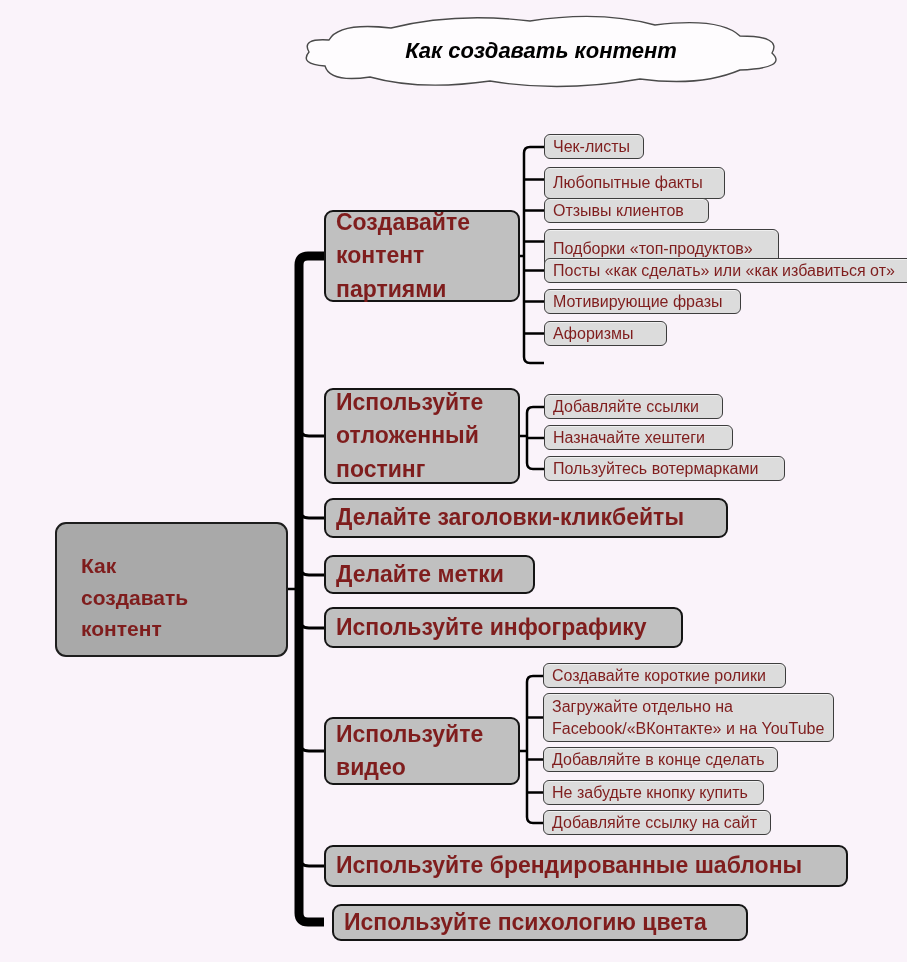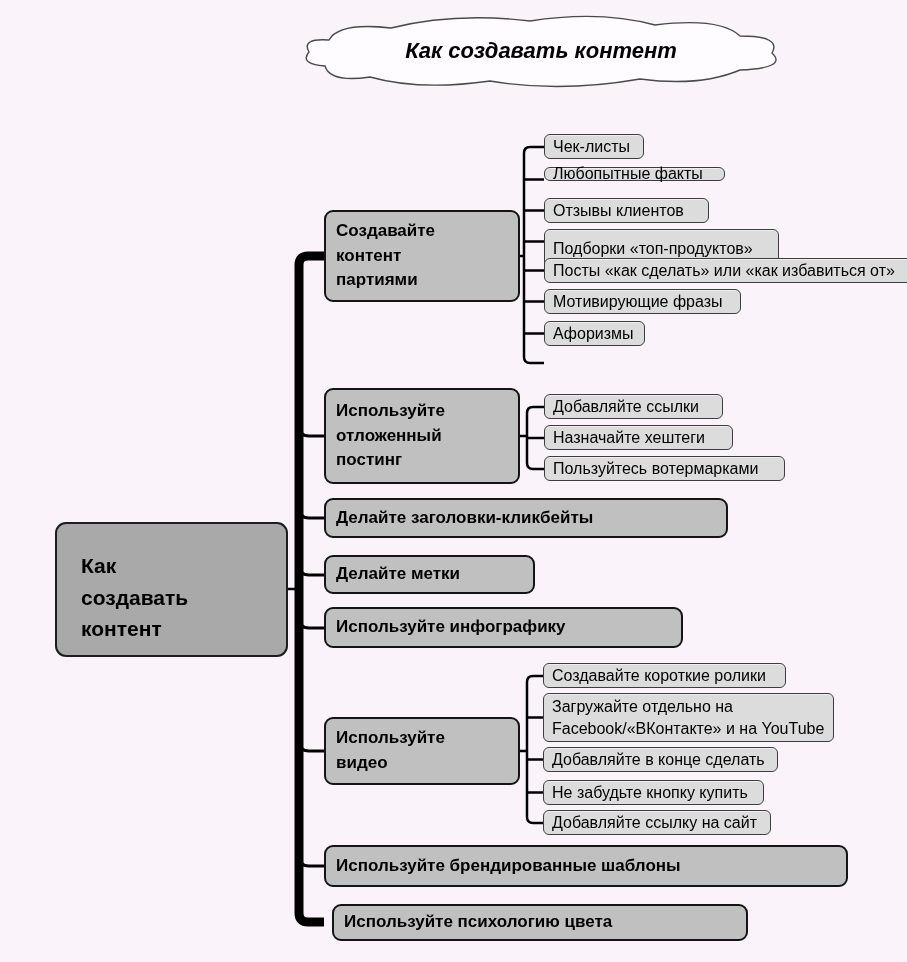--- a/index.html
+++ b/index.html
@@ -9,38 +9,38 @@
     font-family:"Liberation Sans", sans-serif;
     position:relative;
     overflow:hidden;
   }
   #canvas{position:relative;width:907px;height:962px;margin-left:40px;}
   #wires{position:absolute;left:0;top:0;z-index:1;}
   .node{
     position:absolute;z-index:2;
     display:flex;align-items:center;
     box-sizing:border-box;
-    color:#000000;
+    color:#7f1d1d;
     white-space:pre-line;
   }
   .leaf{
     background:#dcdcdc;
     border:1px solid #3d3d3d;
     border-radius:6px;
     font-size:16px;
     line-height:1.32;
     padding:1px 8px;
     box-shadow:inset 0 1px 0 rgba(255,255,255,.55);
   }
   .branch{
     background:#c0c0c0;
     border:2px solid #141414;
     border-radius:9px;
     font-weight:bold;
-    font-size:17px;
+    font-size:23px;
     line-height:1.45;
     padding:2px 10px;
   }
   .root{
     background:#a9a9a9;
     border:2px solid #1d1d1d;
     border-radius:11px;
     font-weight:bold;
     font-size:21px;
     line-height:1.5;
@@ -117,26 +117,26 @@
 постинг</div>
   <div class="node branch" style="left:284px;top:498px;width:404px;height:40px">Делайте заголовки-кликбейты</div>
   <div class="node branch" style="left:284px;top:555px;width:211px;height:39px">Делайте метки</div>
   <div class="node branch" style="left:284px;top:607px;width:359px;height:41px">Используйте инфографику</div>
   <div class="node branch" style="left:284px;top:717px;width:196px;height:68px">Используйте
 видео</div>
   <div class="node branch" style="left:284px;top:845px;width:524px;height:42px">Используйте брендированные шаблоны</div>
   <div class="node branch" style="left:292px;top:904px;width:416px;height:37px">Используйте психологию цвета</div>
 
   <div class="node leaf" style="left:504px;top:134px;width:100px;height:25px">Чек-листы</div>
-  <div class="node leaf" style="left:504px;top:167px;width:181px;height:14px">Любопытные факты</div>
+  <div class="node leaf" style="left:504px;top:167px;width:181px;height:32px">Любопытные факты</div>
   <div class="node leaf" style="left:504px;top:198px;width:165px;height:25px">Отзывы клиентов</div>
   <div class="node leaf" style="left:504px;top:229px;width:235px;height:40px">Подборки «топ-продуктов»</div>
   <div class="node leaf" style="left:504px;top:258px;width:381px;height:25px">Посты «как сделать» или «как избавиться от»</div>
   <div class="node leaf" style="left:504px;top:289px;width:197px;height:25px">Мотивирующие фразы</div>
-  <div class="node leaf" style="left:504px;top:321px;width:101px;height:25px">Афоризмы</div>
+  <div class="node leaf" style="left:504px;top:321px;width:123px;height:25px">Афоризмы</div>
 
   <div class="node leaf" style="left:504px;top:394px;width:179px;height:25px">Добавляйте ссылки</div>
   <div class="node leaf" style="left:504px;top:425px;width:189px;height:25px">Назначайте хештеги</div>
   <div class="node leaf" style="left:504px;top:456px;width:241px;height:25px">Пользуйтесь вотермарками</div>
 
   <div class="node leaf" style="left:503px;top:663px;width:243px;height:25px">Создавайте короткие ролики</div>
   <div class="node leaf" style="left:503px;top:693px;width:291px;height:49px">Загружайте отдельно на
 Facebook/«ВКонтакте» и на YouTube</div>
   <div class="node leaf" style="left:503px;top:747px;width:235px;height:25px">Добавляйте в конце сделать</div>
   <div class="node leaf" style="left:503px;top:780px;width:221px;height:25px">Не забудьте кнопку купить</div>

